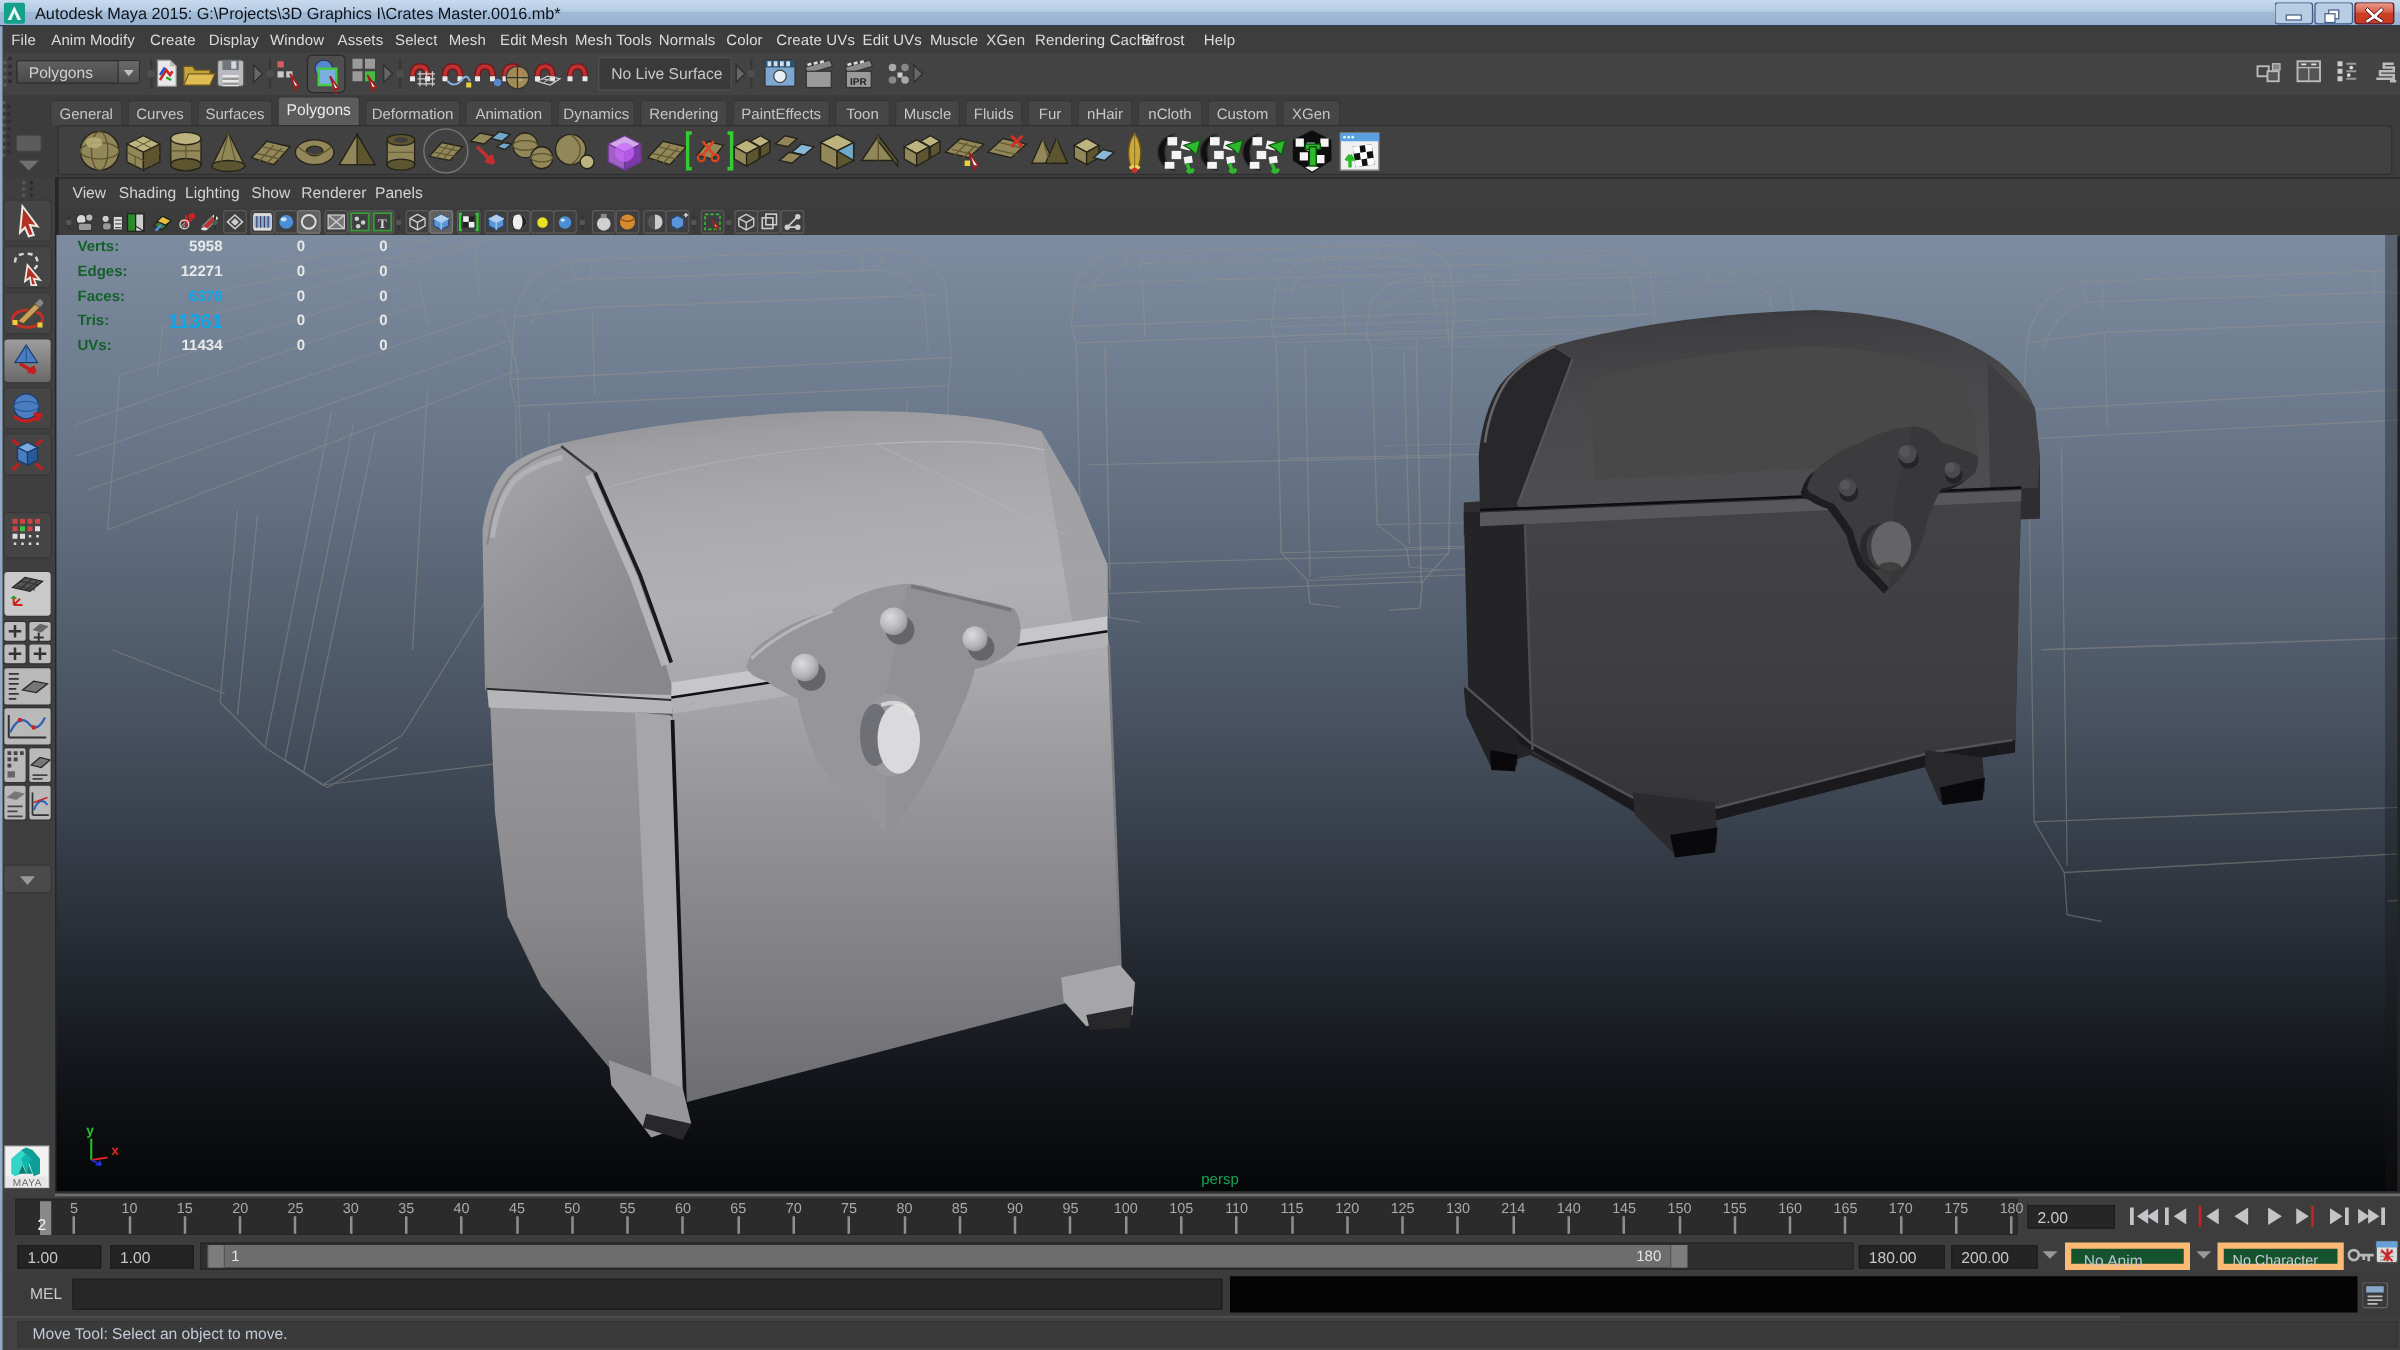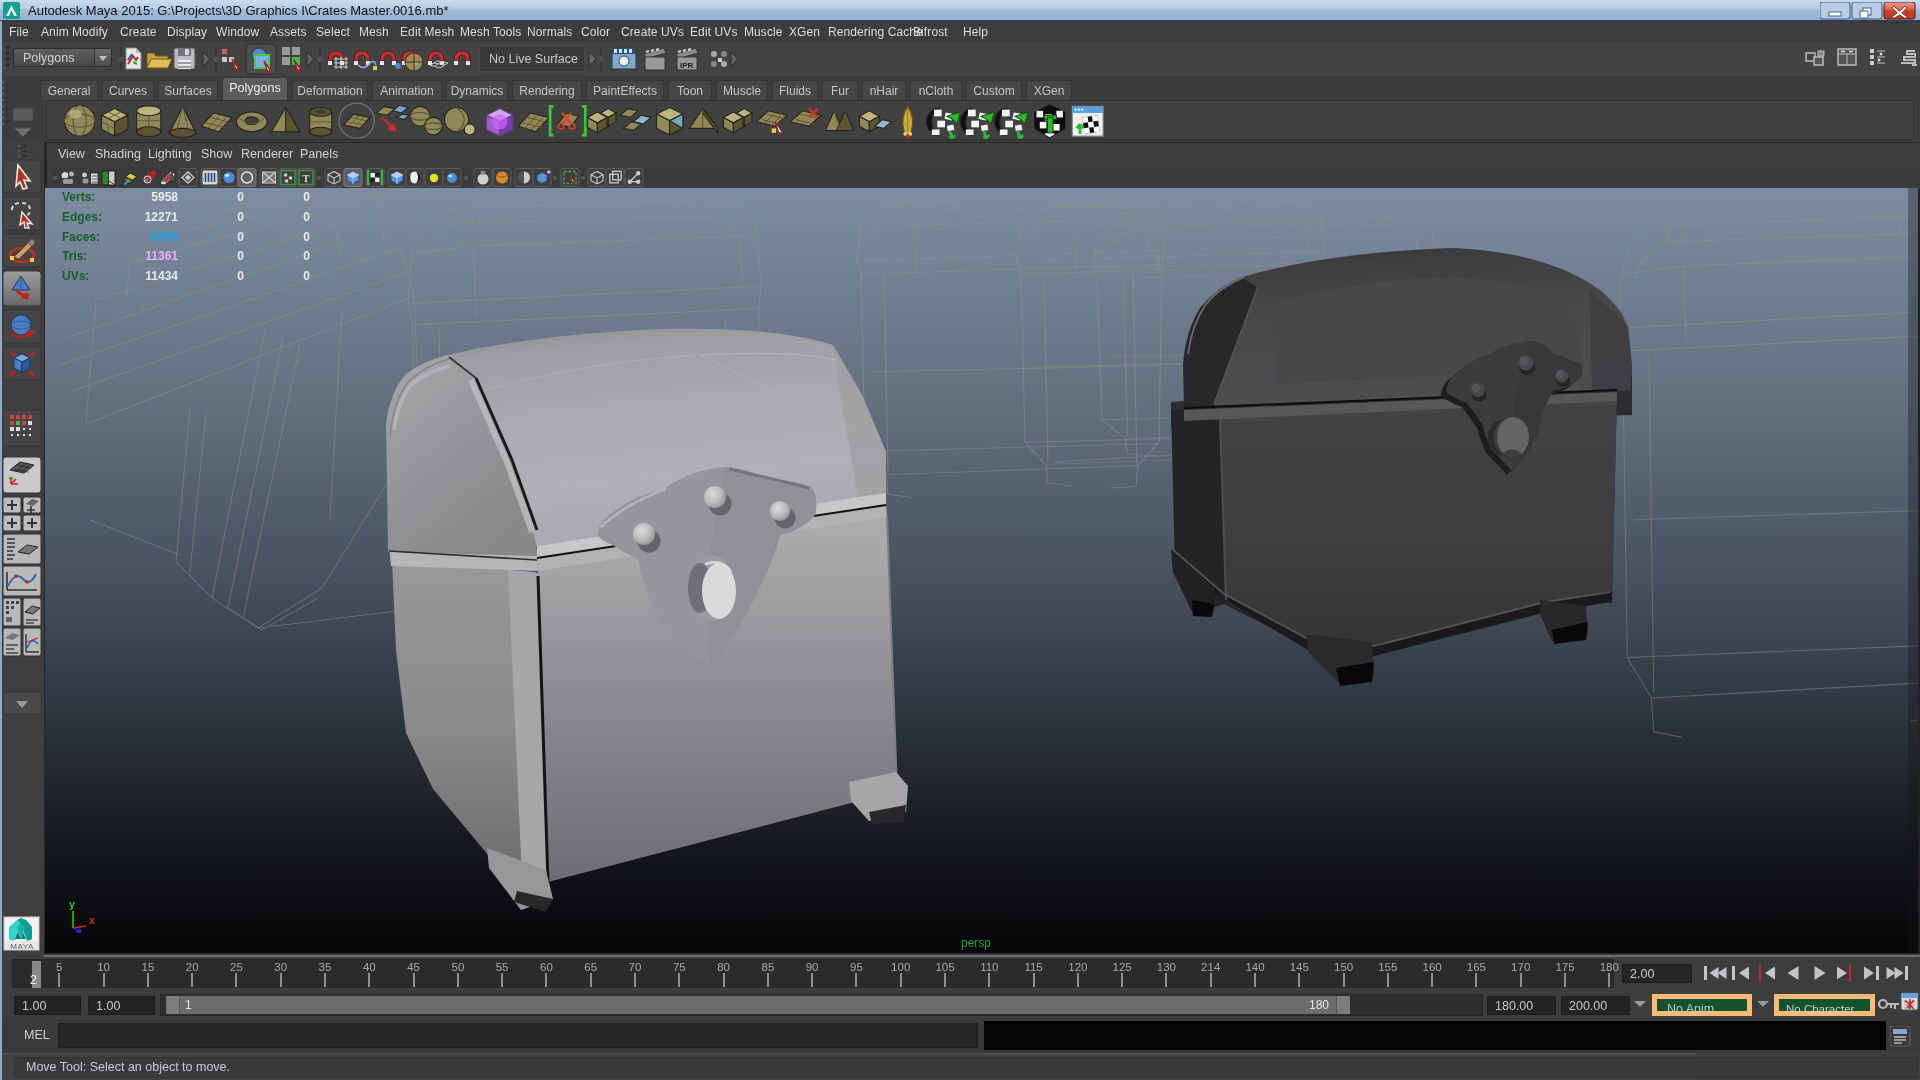--- a/index.html
+++ b/index.html
@@ -1012,21 +1012,21 @@
     <div class="abs" style="left:296px;top:190px;width:14px;text-align:right;font-size:12px;font-weight:bold;color:#e8e8e8;">0</div>
     <div class="abs" style="left:62px;top:210px;font-size:12px;font-weight:bold;color:#14602a;">Edges:</div>
     <div class="abs" style="left:100px;top:210px;width:78px;text-align:right;font-size:12px;font-weight:bold;color:#e8e8e8;">12271</div>
     <div class="abs" style="left:230px;top:210px;width:14px;text-align:right;font-size:12px;font-weight:bold;color:#e8e8e8;">0</div>
     <div class="abs" style="left:296px;top:210px;width:14px;text-align:right;font-size:12px;font-weight:bold;color:#e8e8e8;">0</div>
     <div class="abs" style="left:62px;top:230px;font-size:12px;font-weight:bold;color:#14602a;">Faces:</div>
     <div class="abs" style="left:100px;top:230px;width:78px;text-align:right;font-size:12px;font-weight:bold;color:#0ea5e9;">6378</div>
     <div class="abs" style="left:230px;top:230px;width:14px;text-align:right;font-size:12px;font-weight:bold;color:#e8e8e8;">0</div>
     <div class="abs" style="left:296px;top:230px;width:14px;text-align:right;font-size:12px;font-weight:bold;color:#e8e8e8;">0</div>
     <div class="abs" style="left:62px;top:249px;font-size:12px;font-weight:bold;color:#14602a;">Tris:</div>
-    <div class="abs" style="left:100px;top:249px;width:78px;text-align:right;font-size:12px;font-weight:bold;color:#f0abfc;">11361</div>
+    <div class="abs" style="left:100px;top:249px;width:78px;text-align:right;font-size:16px;font-weight:bold;color:#0ea5e9;">11361</div>
     <div class="abs" style="left:230px;top:249px;width:14px;text-align:right;font-size:12px;font-weight:bold;color:#e8e8e8;">0</div>
     <div class="abs" style="left:296px;top:249px;width:14px;text-align:right;font-size:12px;font-weight:bold;color:#e8e8e8;">0</div>
     <div class="abs" style="left:62px;top:269px;font-size:12px;font-weight:bold;color:#14602a;">UVs:</div>
     <div class="abs" style="left:100px;top:269px;width:78px;text-align:right;font-size:12px;font-weight:bold;color:#e8e8e8;">11434</div>
     <div class="abs" style="left:230px;top:269px;width:14px;text-align:right;font-size:12px;font-weight:bold;color:#e8e8e8;">0</div>
     <div class="abs" style="left:296px;top:269px;width:14px;text-align:right;font-size:12px;font-weight:bold;color:#e8e8e8;">0</div>
   <div class="abs" style="left:44px;top:954.5px;width:1876px;height:2.5px;background:#6e6e6e;"></div>
   <div class="abs" id="timerow">
     <div id="timeticks">
         <div class="tnum" style="left:46.3px;">5</div>

